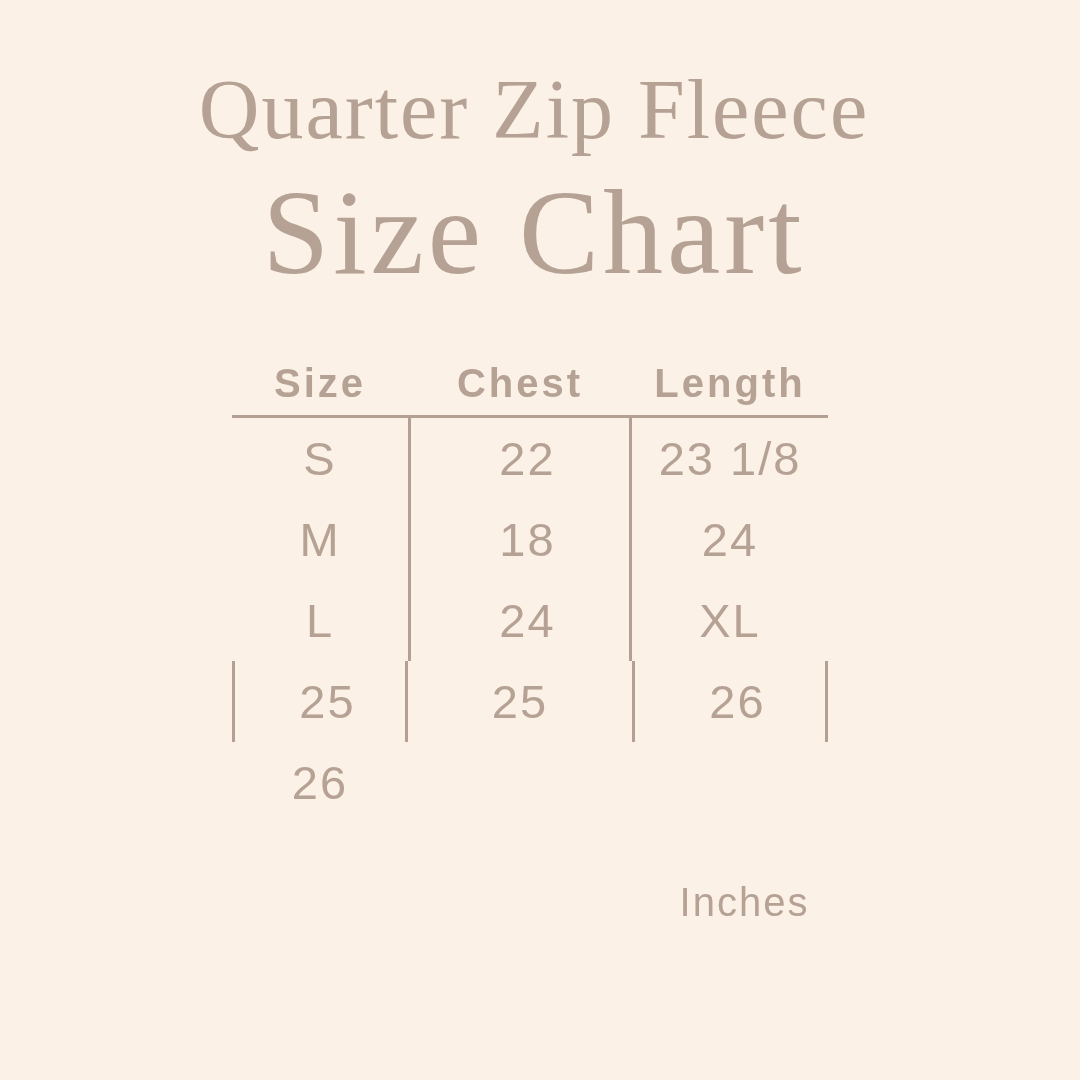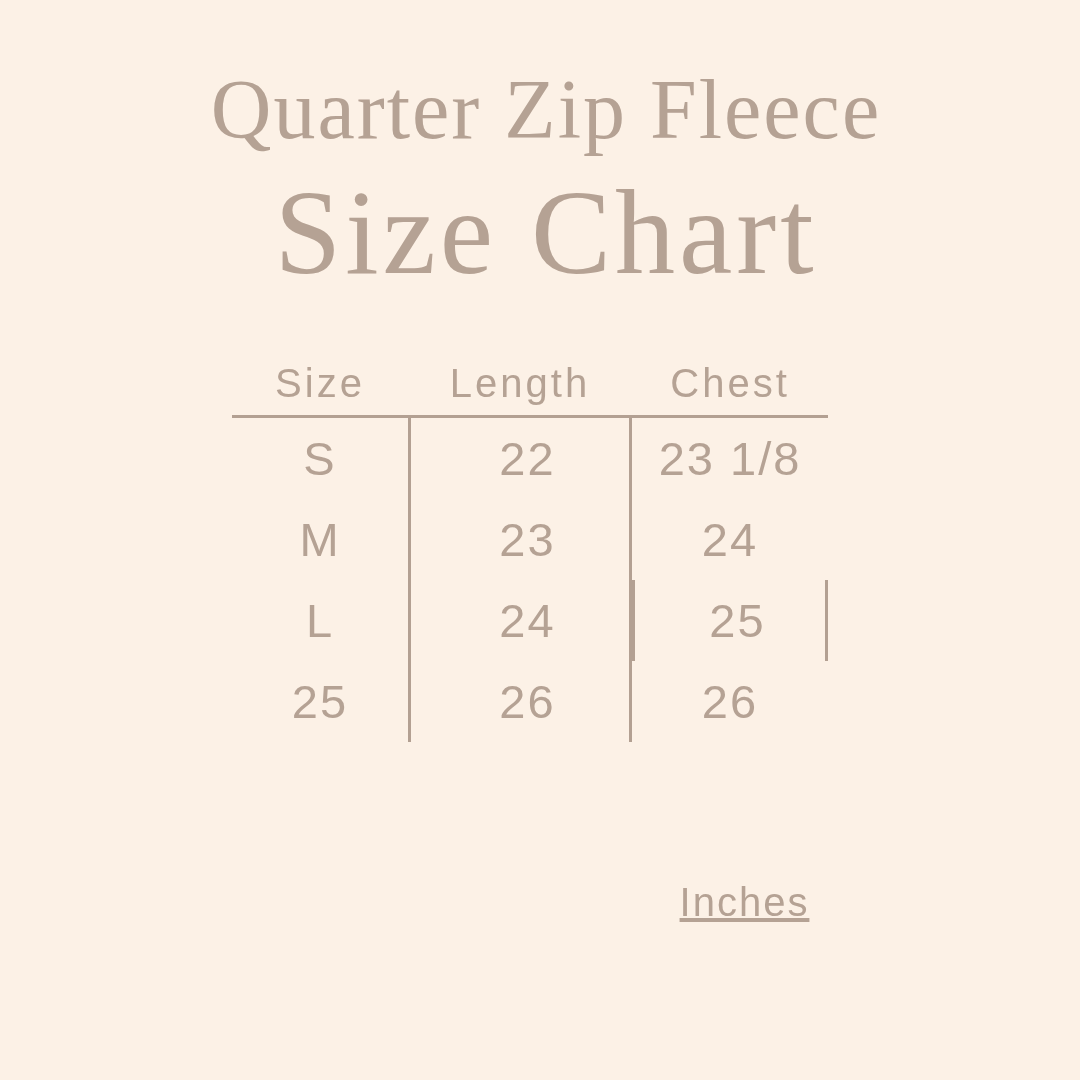--- a/index.html
+++ b/index.html
@@ -17,21 +17,21 @@
     height: 1080px;
     background: var(--background);
     overflow: hidden;
     color: var(--text);
   }
 
   
   .title-block {
     position: absolute;
     top: 62px;
-    left: 12px;
+    left: 0;
     width: 1068px;
     text-align: center;
   }
   .title-line1 {
     font-family: "Liberation Serif", "DejaVu Serif", serif;
     font-weight: 400;
     font-size: 84px;
     line-height: 1.15;
     letter-spacing: 2px;
     color: var(--text);
@@ -57,21 +57,21 @@
   .thead {
     display: grid;
     grid-template-columns: 176px 224px 196px;
     height: 66px;
     align-items: center;
     border-bottom: 3px solid var(--line);
   }
   .th {
     text-align: center;
     font-size: 40px;
-    font-weight: 400;
+    font-weight: 700;
     letter-spacing: 3px;
     color: var(--text);
   }
   .tbody {
     display: grid;
     grid-template-columns: 176px 224px 196px;
     grid-auto-rows: 81px;
   }
   .td {
     display: flex;
@@ -91,52 +91,52 @@
   
   .unit-label {
     position: absolute;
     top: 880px;
     left: 632px;
     width: 225px;
     text-align: center;
     font-size: 40px;
     letter-spacing: 2px;
     color: var(--text);
-    text-decoration: underline;
   }
 </style>
 </head>
 <body>
 
 <div class="canvas">
 
   <div class="title-block">
     <div class="title-line1">Quarter Zip Fleece</div>
     <div class="title-line2">Size Chart</div>
   </div>
 
   <div class="size-table">
     <div class="thead">
       <div class="th">Size</div>
+      <div class="th">Chest</div>
       <div class="th">Length</div>
-      <div class="th">Chest</div>
     </div>
     <div class="tbody">
 
       <div class="td">S</div>
       <div class="td mid">22</div>
       <div class="td">23 1/8</div>
 
       <div class="td">M</div>
-      <div class="td mid">23</div>
+      <div class="td mid">18</div>
       <div class="td">24</div>
 
       <div class="td">L</div>
       <div class="td mid">24</div>
 
+      <div class="td">XL</div>
       <div class="td mid">25</div>
       <div class="td">25</div>
 
       <div class="td mid">26</div>
       <div class="td">26</div>
 
     </div>
   </div>
 
   <div class="unit-label">Inches</div>

